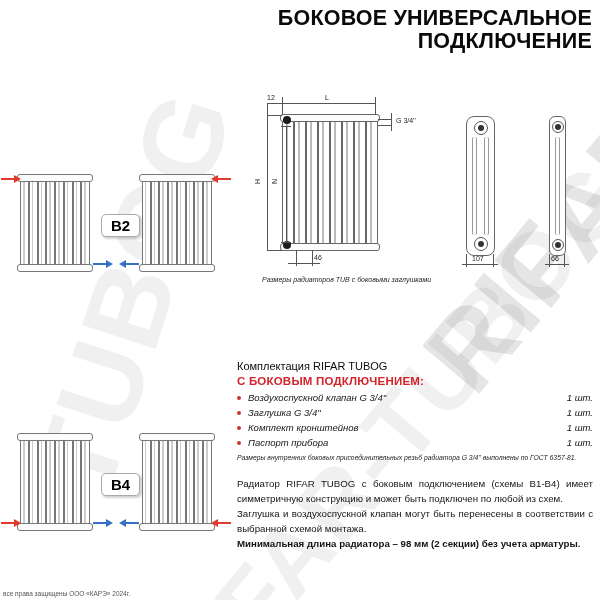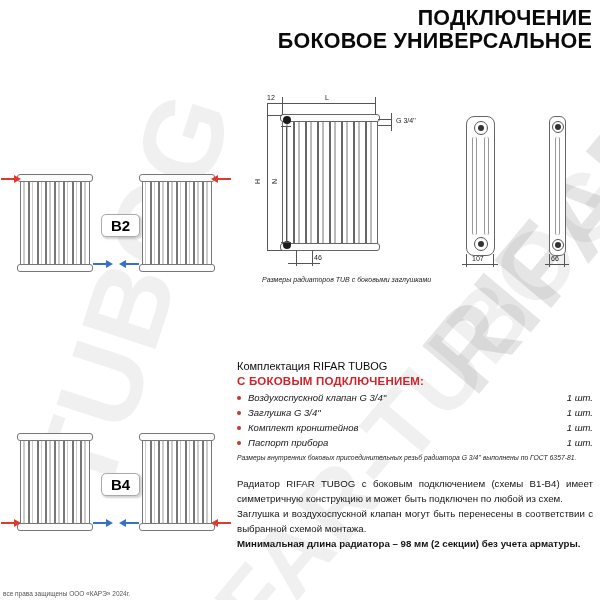--- a/index.html
+++ b/index.html
@@ -79,22 +79,22 @@
 
 <div class="page">
 
   <div class="wm" id="wm1">TUBOG</div>
   <div class="wm" id="wm2">RIFAR-TUBOG.su</div>
   <div class="wm" id="wm3">RIFAR</div>
 
   <div class="content">
 
     <div class="title">
+      <div>БОКОВОЕ УНИВЕРСАЛЬНОЕ</div>
       <div>ПОДКЛЮЧЕНИЕ</div>
-      <div>БОКОВОЕ УНИВЕРСАЛЬНОЕ</div>
     </div>
 
 
     <div class="scheme" style="top:171px">
       <div class="rad l"></div>
       <div class="rad r"></div>
       <div class="arr red dir-right p-olt"></div>
       <div class="arr blue dir-right p-ilb"></div>
       <div class="arr red dir-left p-ort"></div>
       <div class="arr blue dir-left p-irb"></div>

